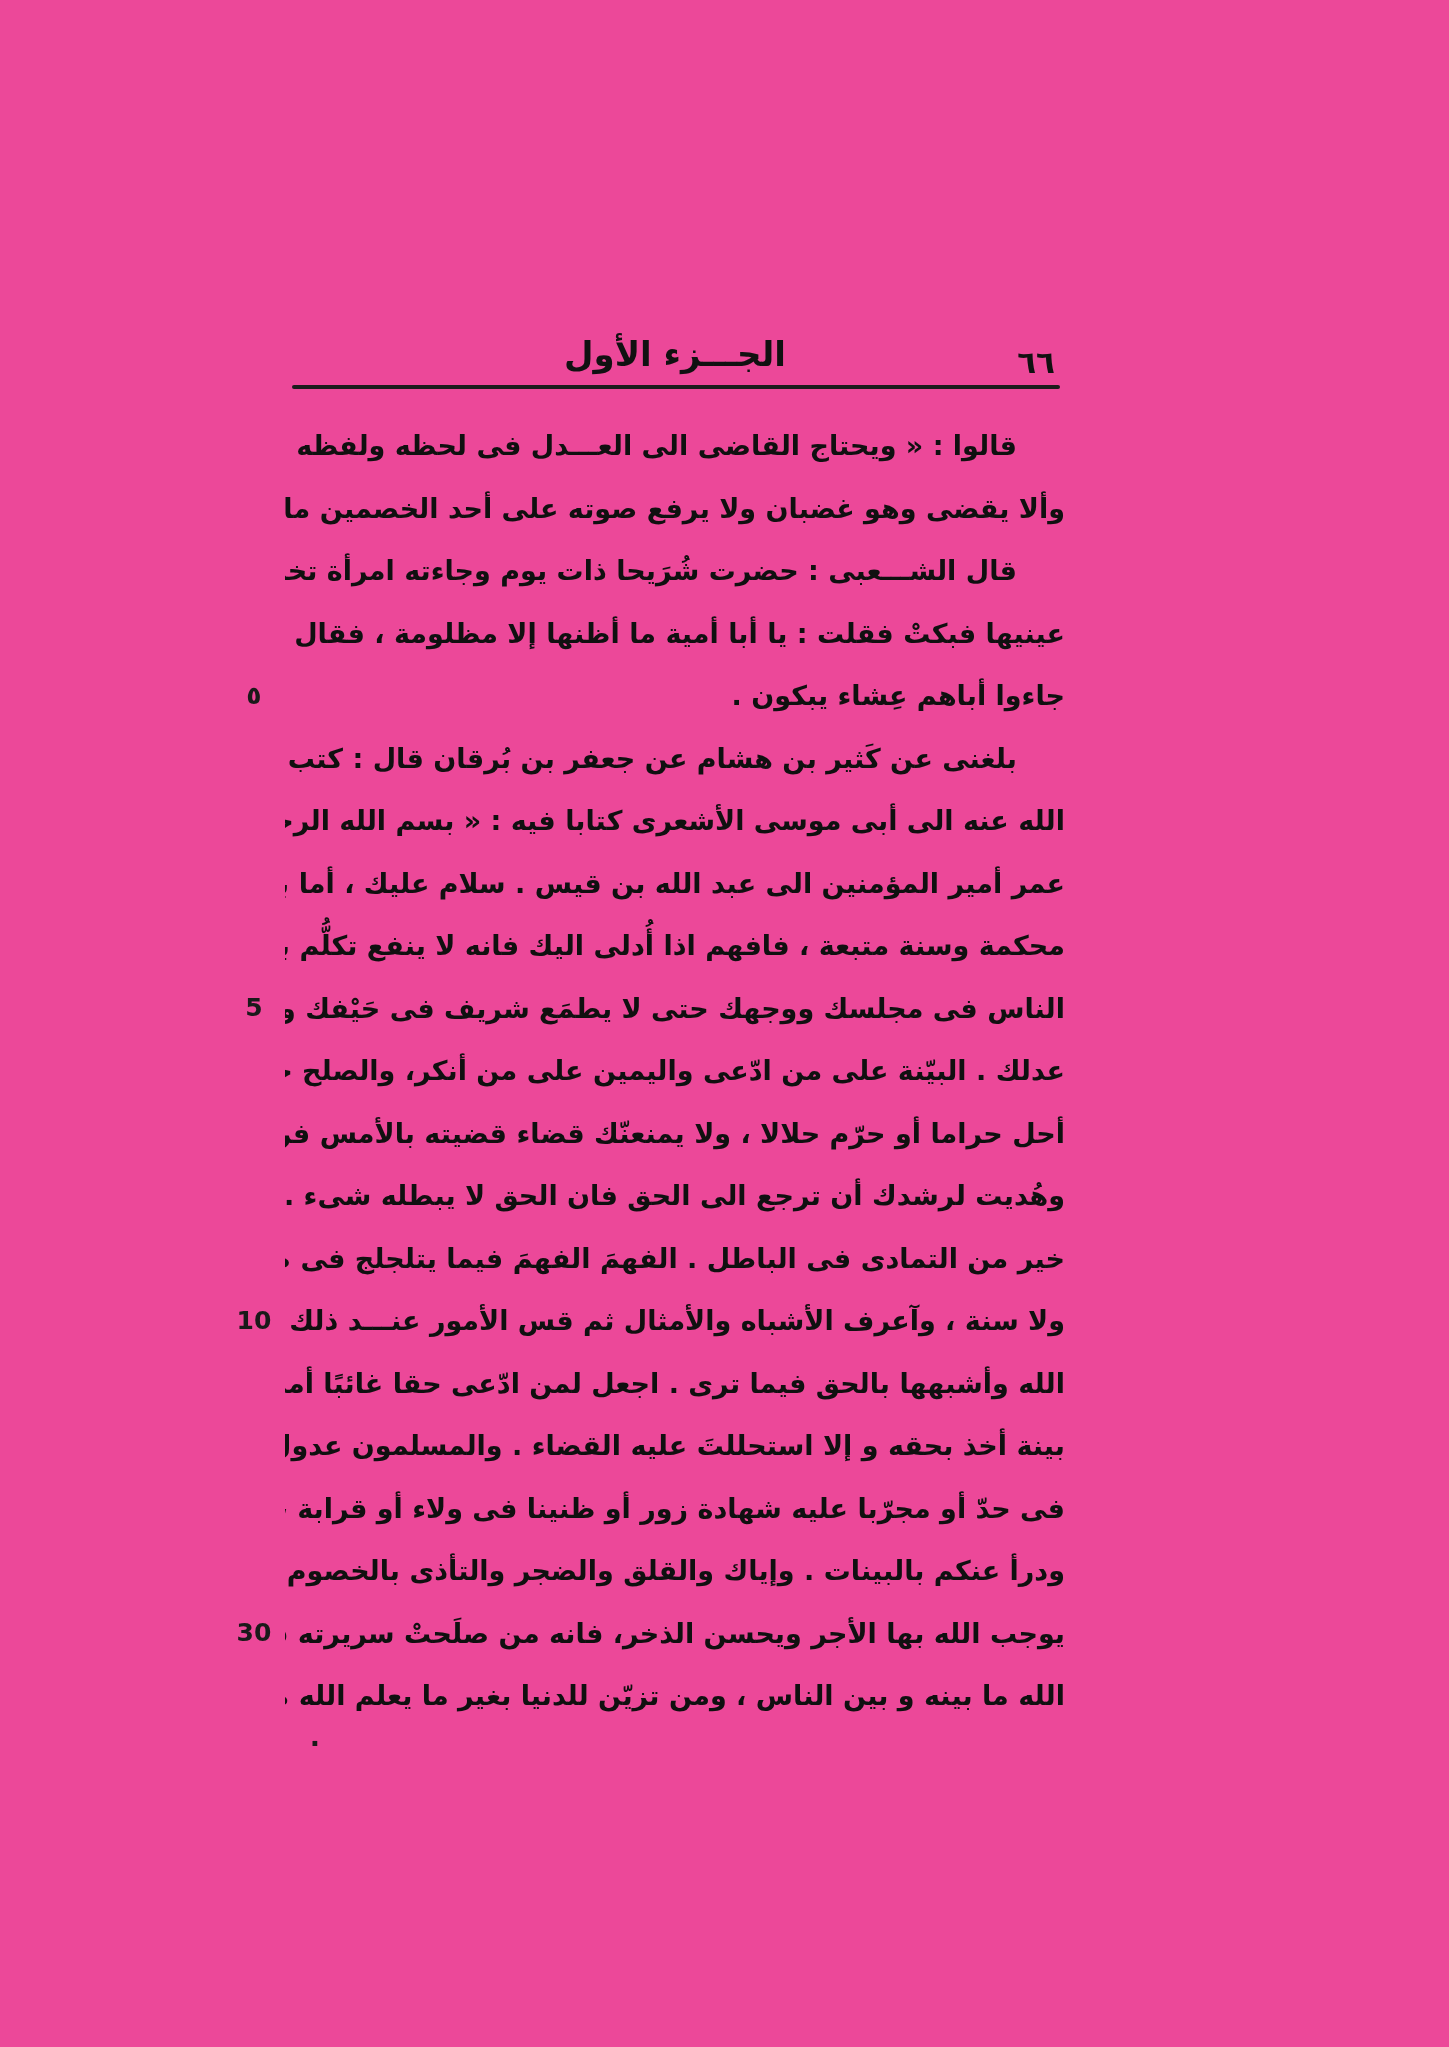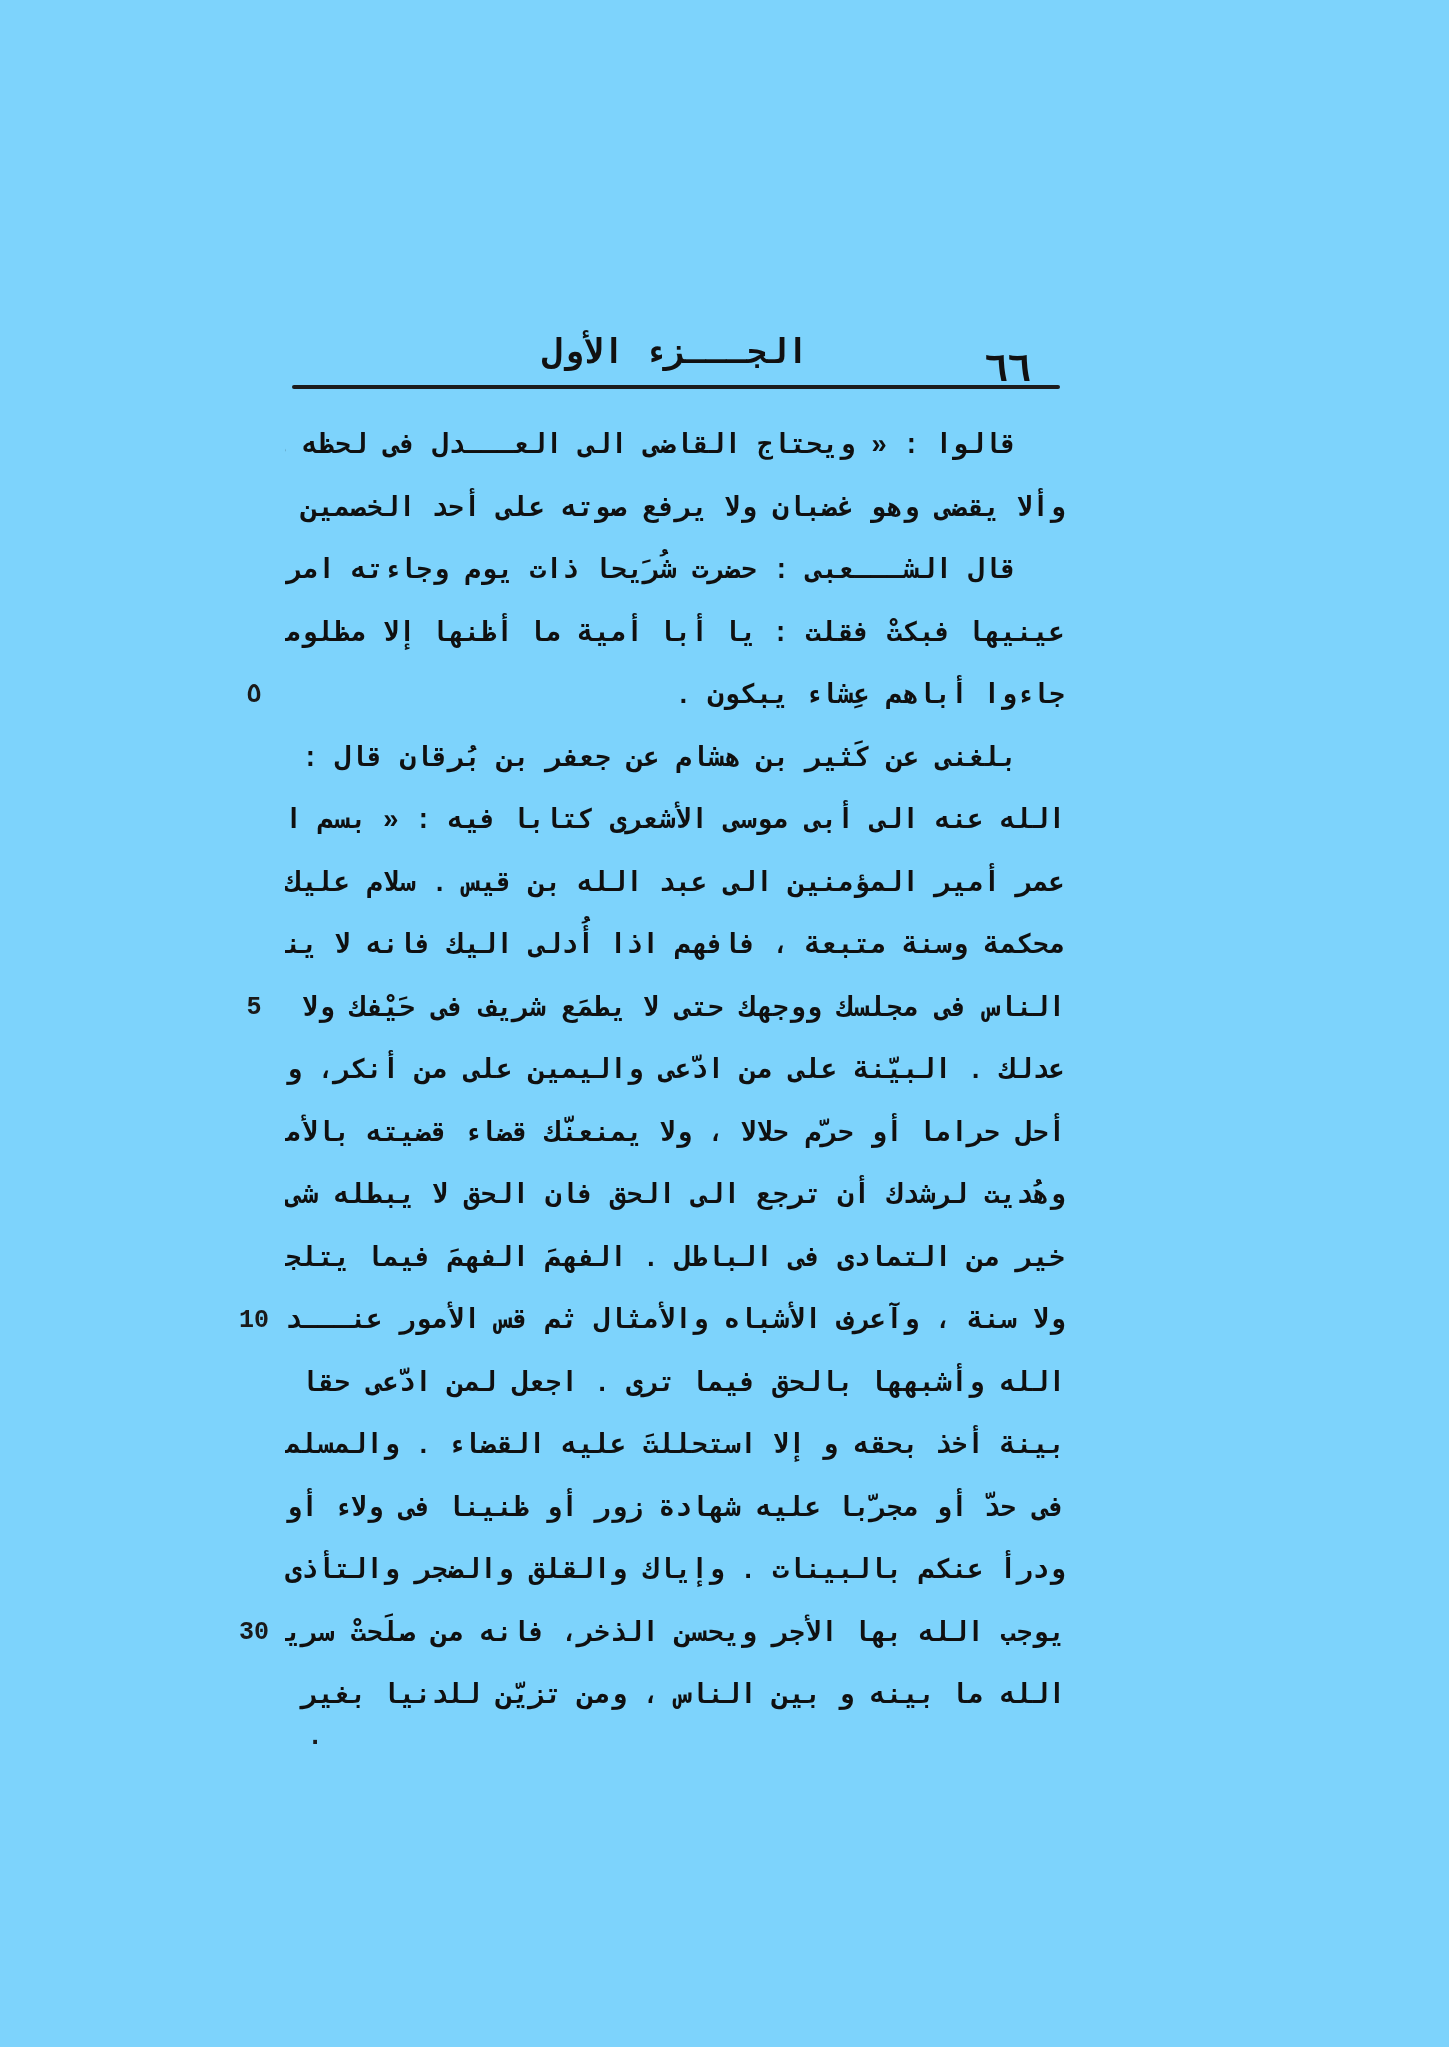--- a/index.html
+++ b/index.html
@@ -10,45 +10,44 @@
     width: 1449px;
     height: 2047px;
     position: relative;
     background: #ffffff;
     overflow: hidden;
     font-family: "DejaVu Sans", sans-serif;
   }
   .page {
     position: absolute;
     inset: 0;
-    background: #7dd3fc;
-    font-family: Liberation Mono, monospace;
+    background: #ec4899;
   }
   .header-title {
     position: absolute;
     top: 328px;
     left: 285px;
     width: 780px;
     height: 52px;
     line-height: 52px;
     text-align: center;
     font-size: 34px;
     font-weight: bold;
     color: #111111;
     direction: rtl;
   }
   .page-number {
     position: absolute;
-    top: 348px;
+    top: 339px;
     left: 985px;
     width: 70px;
     height: 46px;
     line-height: 46px;
-    text-align: left;
-    font-size: 38px;
+    text-align: right;
+    font-size: 31px;
     font-weight: bold;
     color: #111111;
   }
   .header-rule {
     position: absolute;
     top: 385px;
     left: 292px;
     width: 768px;
     height: 4px;
     background: #1c1c1c;

